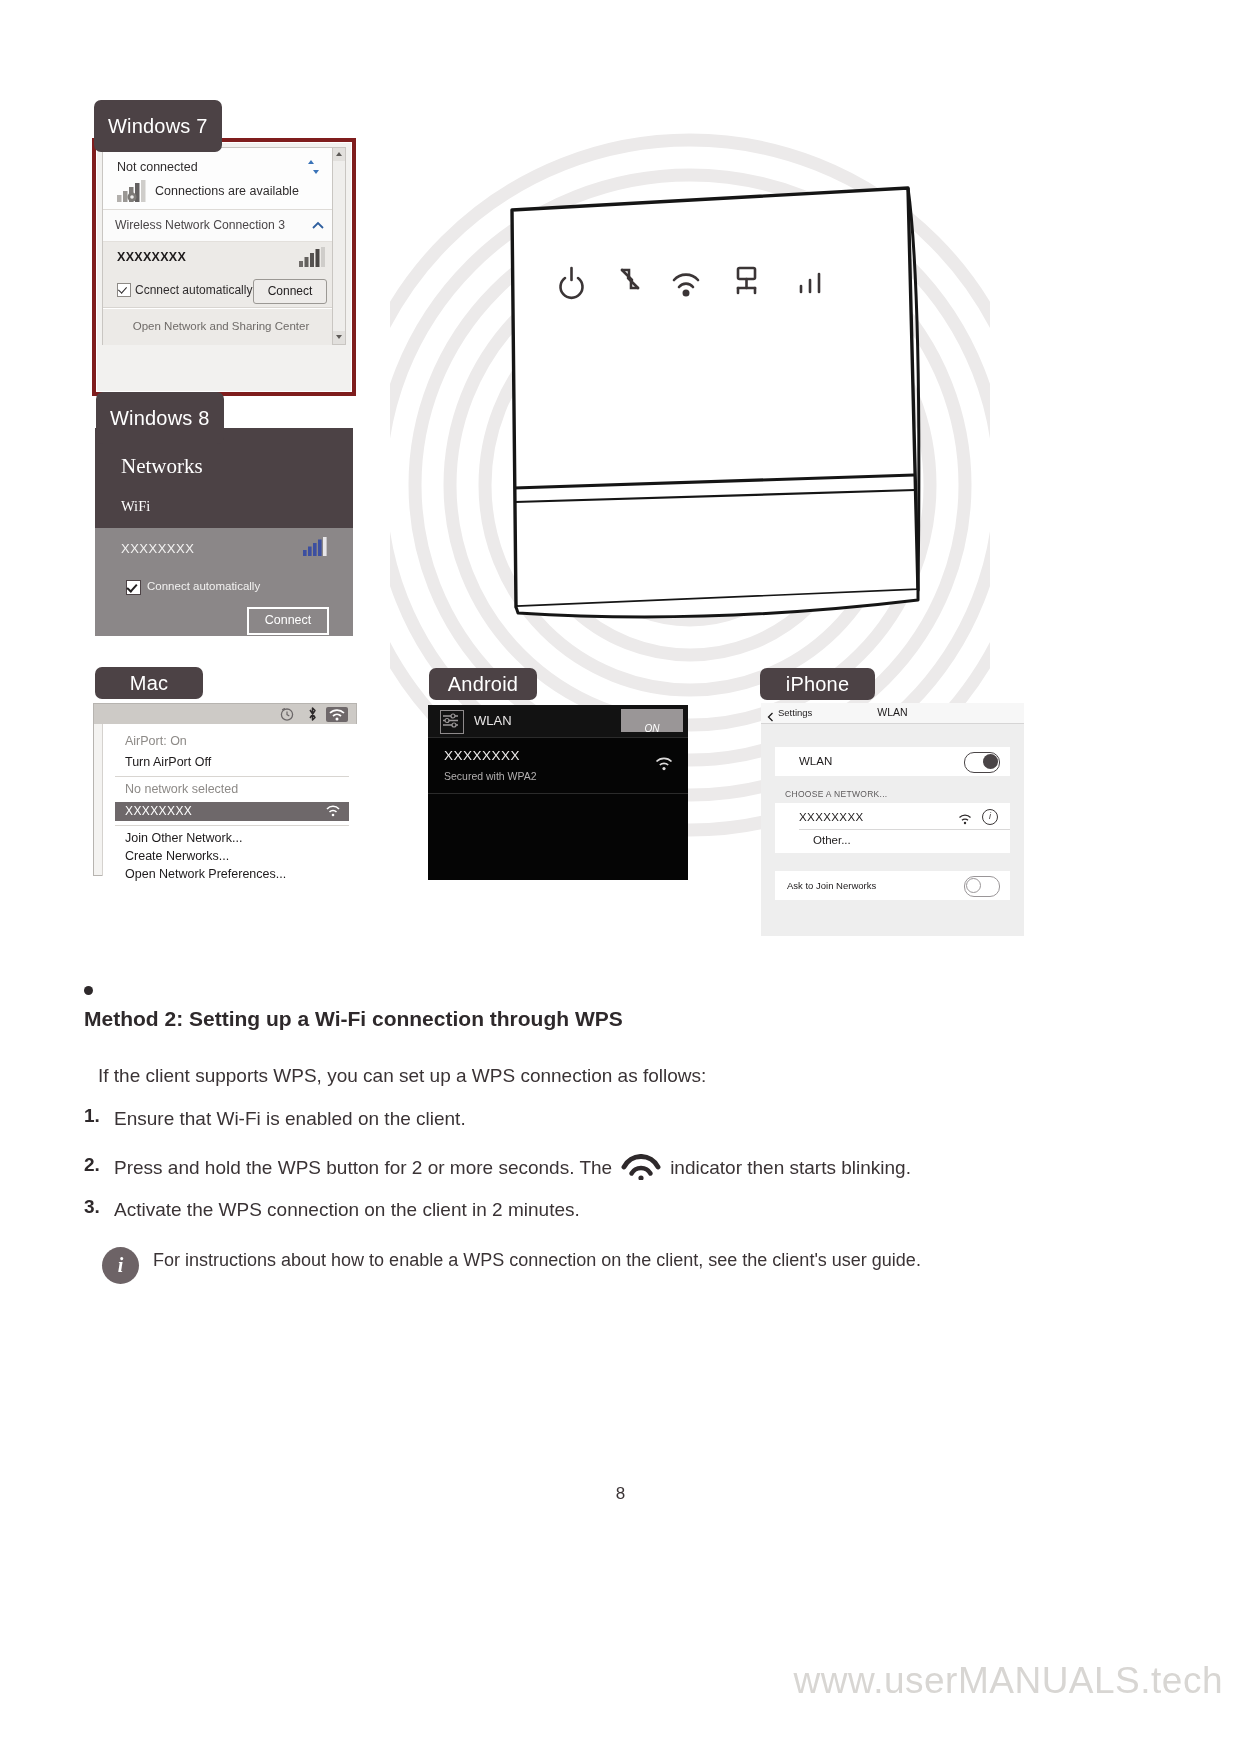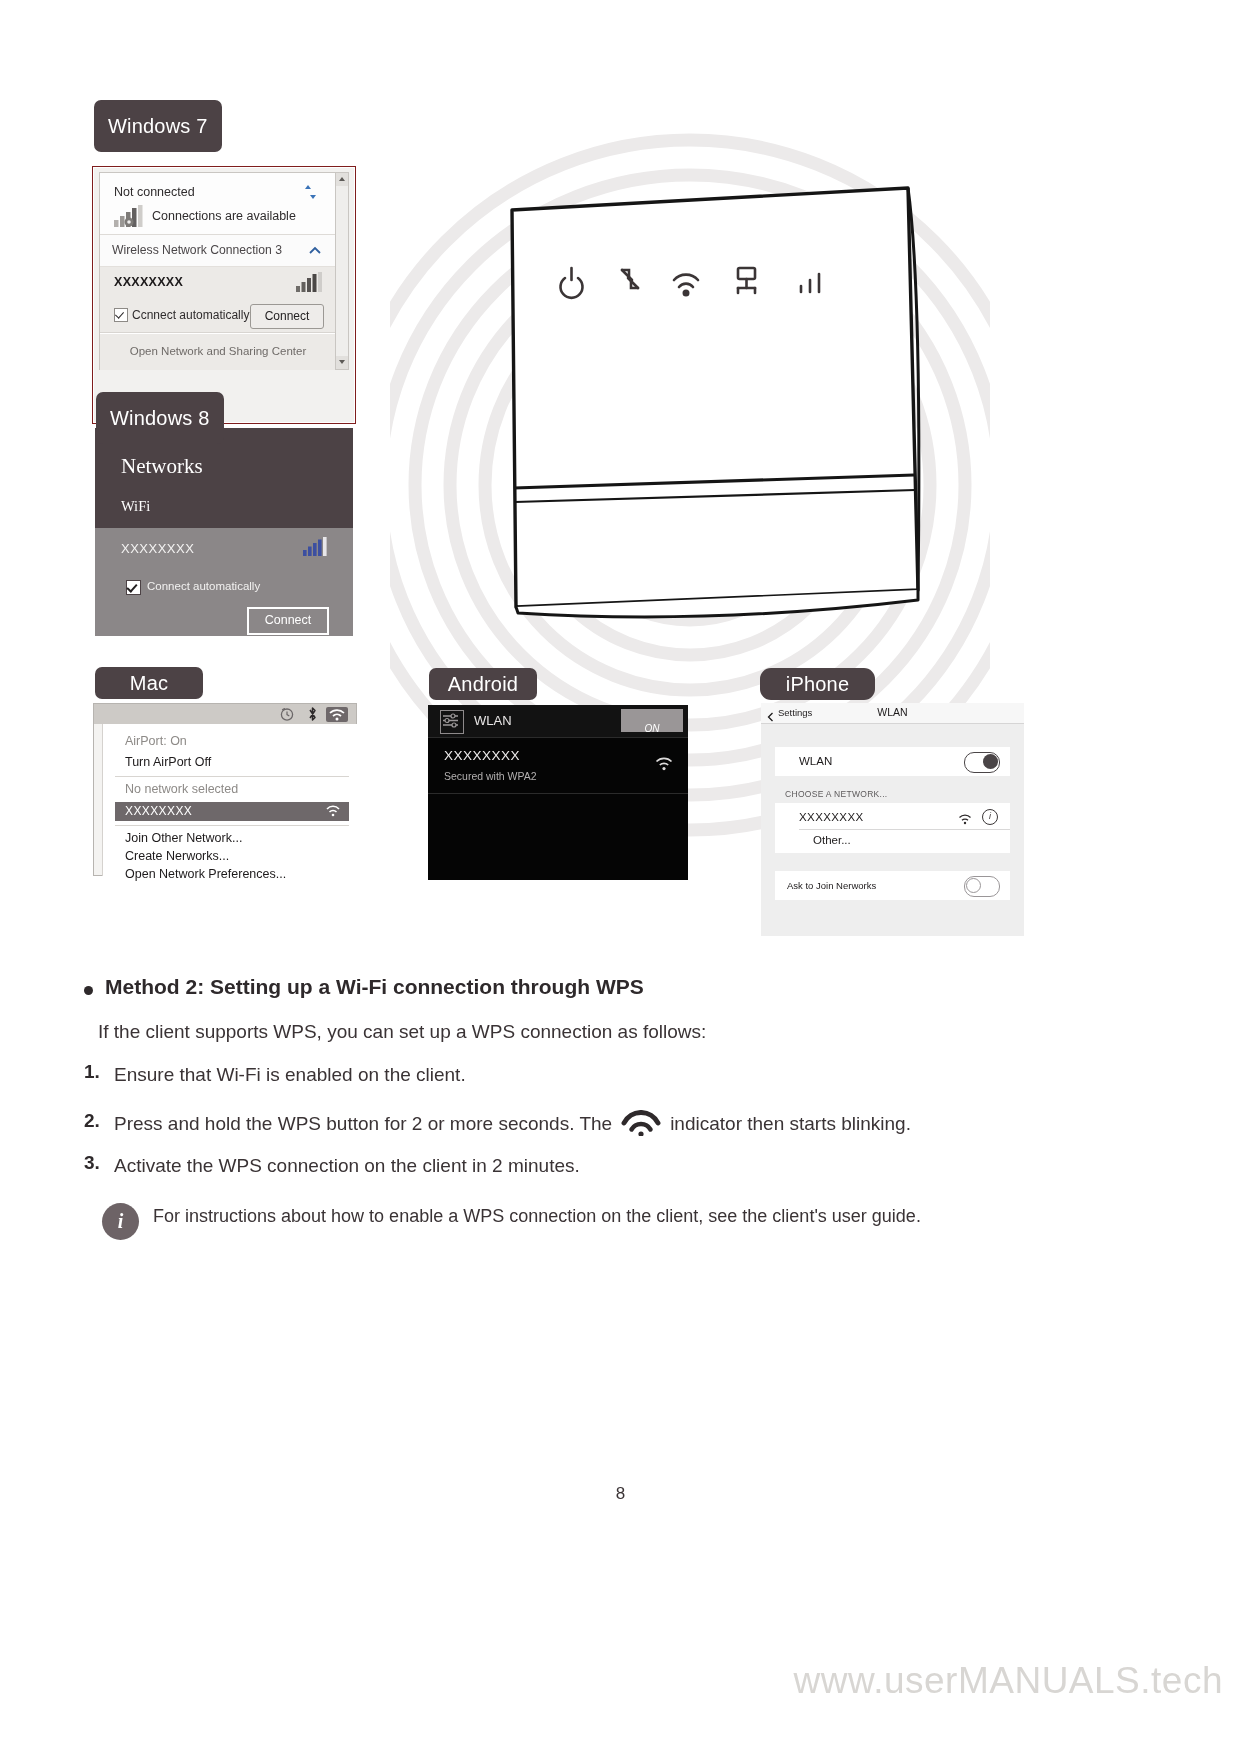--- a/index.html
+++ b/index.html
@@ -43,23 +43,22 @@
     white-space: nowrap;
   }
 
   
   .panel { position: absolute; z-index: 4; box-sizing: border-box; }
 
   
   #win7-panel {
     left: 92px; top: 138px; width: 264px; height: 258px;
     background: #f2f1ef;
-    border: 1px solid #7f1d1d;
+    border: 4px solid #7f1d1d;
     box-shadow: 0 0 0 1px #ffffff inset;
-    margin-top: 28px;
   }
   #win7-inner {
     position: absolute; left: 6px; top: 5px; width: 238px; height: 198px;
     background: #ffffff; border: 1px solid #c9c6c2; box-sizing: border-box;
   }
   .w7-row { box-sizing: border-box; position: absolute; }
   #w7-notconnected {
     left: 0; top: 0; width: 236px; height: 62px;
     background: #fdfdfd; border-bottom: 1px solid #dedbd7;
   }
@@ -214,21 +213,21 @@
     border-radius:50%; background:#ffffff; border:1.2px solid #9a9698; box-sizing:border-box;
   }
 
   
   #router { position:absolute; left:470px; top:170px; width:470px; height:470px; z-index:3; }
 
   
   #content { position:absolute; left:84px; top:975px; width:1070px; z-index:6; }
   .bullet-head {
     display:flex; align-items:flex-start; gap:12px;
-    font-size:21px; font-weight:bold; color:#2e292b; margin:0 0 20px 0;
+    font-size:21px; font-weight:bold; color:#2e292b; margin:0 0 32px 0;flex-direction:column;
   }
   .bullet-dot {
     width:9px; height:9px; border-radius:50%; background:#2e292b;
     margin-top:11px; flex:0 0 auto;
   }
   .para { font-size:19px; color:#3a3335; margin:0 0 16px 14px; line-height:1.35; }
   .step { display:flex; align-items:flex-start; gap:10px; margin:0 0 14px 0; }
   .step-num { font-size:19px; font-weight:bold; color:#2e292b; flex:0 0 auto; min-width:20px; }
   .step-body { font-size:19px; color:#3a3335; line-height:1.45; }
   .inline-wifi { display:inline-block; width:46px; height:26px; vertical-align:-6px; margin:0 6px; }
@@ -470,21 +469,21 @@
     <span id="and-wifi-ic">
       <svg width="20" height="16" viewBox="0 0 20 16">
         <path d="M2.5 5.5 a10.5 10.5 0 0 1 15 0" fill="none" stroke="#dcdada" stroke-width="1.7"></path>
         <path d="M5.8 9 a6 6 0 0 1 8.4 0" fill="none" stroke="#dcdada" stroke-width="1.7"></path>
         <circle cx="10" cy="12.6" r="1.6" fill="#dcdada"></circle>
       </svg>
     </span>
   </div>
 </div>
 
-<div class="os-pill" style="left:760px; top:668px; width:115px; padding:2px 0;border-radius:11px;">iPhone</div>
+<div class="os-pill" style="left:760px; top:668px; width:115px; padding:2px 0;">iPhone</div>
 
 <div class="panel" id="iphone-panel">
   <div id="ip-navbar">
     <span id="ip-back-chev">
       <svg width="7" height="10" viewBox="0 0 7 10">
         <path d="M5.5 1 L1.5 5 L5.5 9" fill="none" stroke="#1d1a1b" stroke-width="1.3"></path>
       </svg>
     </span>
     <span id="ip-settings">Settings</span>
     <span id="ip-nav-title">WLAN</span>

